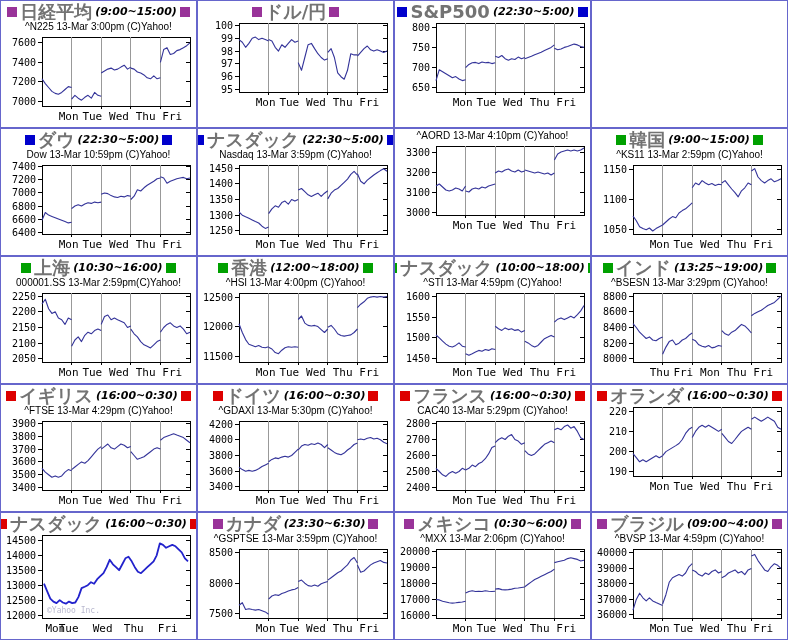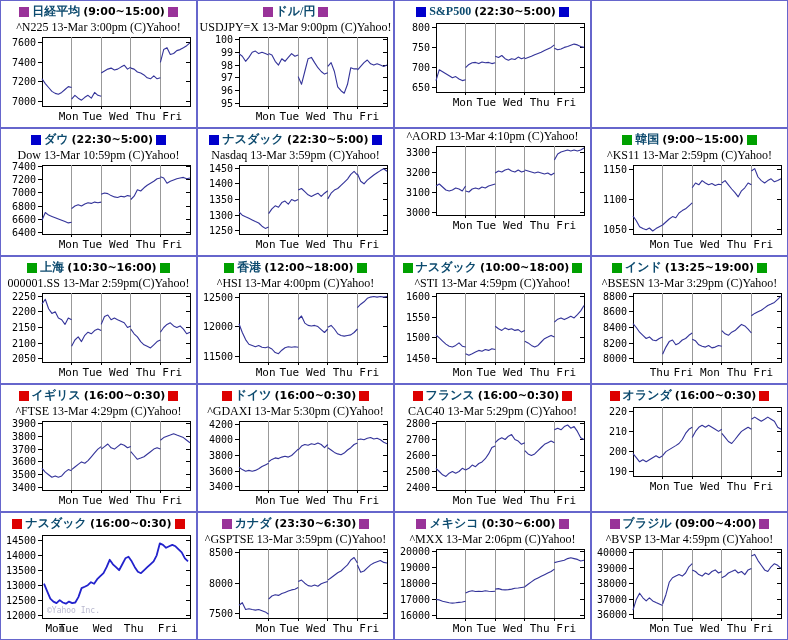--- a/index.html
+++ b/index.html
@@ -4,23 +4,23 @@
 <style>
   html,body{margin:0;padding:0;background:#fff;font-family:"DejaVu Sans",sans-serif;}
   .grid{
     width:788px;height:640px;box-sizing:border-box;
     display:grid;grid-template-columns:repeat(4,1fr);grid-template-rows:repeat(5,1fr);
     background:#6666cc;gap:2px;padding:1px;
   }
   .cell{background:#fff;overflow:hidden;position:relative;}
   .hdr{height:17px;margin-top:2px;display:flex;align-items:center;justify-content:center;gap:3px;white-space:nowrap;}
   .sq{width:10px;height:10px;display:inline-block;flex:0 0 auto;}
-  .t{font-weight:bold;font-size:12px;color:#0c4a6e;font-family:Liberation Serif, serif;}
-  .hours{font-weight:bold;font-size:11px;color:#000;}
-  .sub{text-align:center;font-family:Liberation Serif, serif;font-size:12px;height:14px;line-height:14px;color:#000;white-space:nowrap;}
+  .t{font-weight:bold;font-size:18px;color:#737373;}
+  .hours{font-weight:bold;font-size:11px;color:#000;font-style:italic;}
+  .sub{text-align:center;font-family:Liberation Sans, sans-serif;font-size:10px;height:14px;line-height:14px;color:#000;white-space:nowrap;}
   svg text{font-family:"DejaVu Sans Mono",monospace;}
 </style>
 </head>
 <body>
 
 <div class="grid" id="grid">
     <div class="cell"><div class="hdr">
         <span class="sq" style="background: rgb(153, 51, 153);"></span>
         <span class="t">日経平均</span>
         <span class="hours">(9:00~15:00)</span>
@@ -55,21 +55,21 @@
         <text x="67.64" y="86" text-anchor="middle" font-size="11" fill="#000">Mon</text>
         <text x="91.32" y="86" text-anchor="middle" font-size="11" fill="#000">Tue</text>
         <text x="117.96000000000001" y="86" text-anchor="middle" font-size="11" fill="#000">Wed</text>
         <text x="144.6" y="86" text-anchor="middle" font-size="11" fill="#000">Thu</text>
         <text x="171.24" y="86" text-anchor="middle" font-size="11" fill="#000">Fri</text>
       </svg></div>
     <div class="cell"><div class="hdr">
         <span class="sq" style="background: rgb(153, 51, 153);"></span>
         <span class="t">ドル/円</span>
         <span class="sq" style="background: rgb(153, 51, 153);"></span>
-      </div><div class="sub">USDJPY=X 13-Mar 9:00pm (C)Yahoo!</div><svg width="193" height="92" viewBox="0 0 193 92">
+      </div><svg width="193" height="92" viewBox="0 0 193 92">
         <rect x="41" y="3" width="148" height="69" fill="#ffffff" stroke="#000000" stroke-width="1" shape-rendering="crispEdges"></rect>
         <line x1="70.6" y1="3" x2="70.6" y2="72" stroke="#999999" stroke-width="1" shape-rendering="crispEdges"></line>
         <line x1="70.6" y1="72" x2="70.6" y2="75" stroke="#000000" stroke-width="1" shape-rendering="crispEdges"></line>
         <line x1="100.2" y1="3" x2="100.2" y2="72" stroke="#999999" stroke-width="1" shape-rendering="crispEdges"></line>
         <line x1="100.2" y1="72" x2="100.2" y2="75" stroke="#000000" stroke-width="1" shape-rendering="crispEdges"></line>
         <line x1="129.8" y1="3" x2="129.8" y2="72" stroke="#999999" stroke-width="1" shape-rendering="crispEdges"></line>
         <line x1="129.8" y1="72" x2="129.8" y2="75" stroke="#000000" stroke-width="1" shape-rendering="crispEdges"></line>
         <line x1="159.4" y1="3" x2="159.4" y2="72" stroke="#999999" stroke-width="1" shape-rendering="crispEdges"></line>
         <line x1="159.4" y1="72" x2="159.4" y2="75" stroke="#000000" stroke-width="1" shape-rendering="crispEdges"></line>
         <line x1="37" y1="5.555555555555586" x2="41" y2="5.555555555555586" stroke="#000000" stroke-width="1" shape-rendering="crispEdges"></line>

